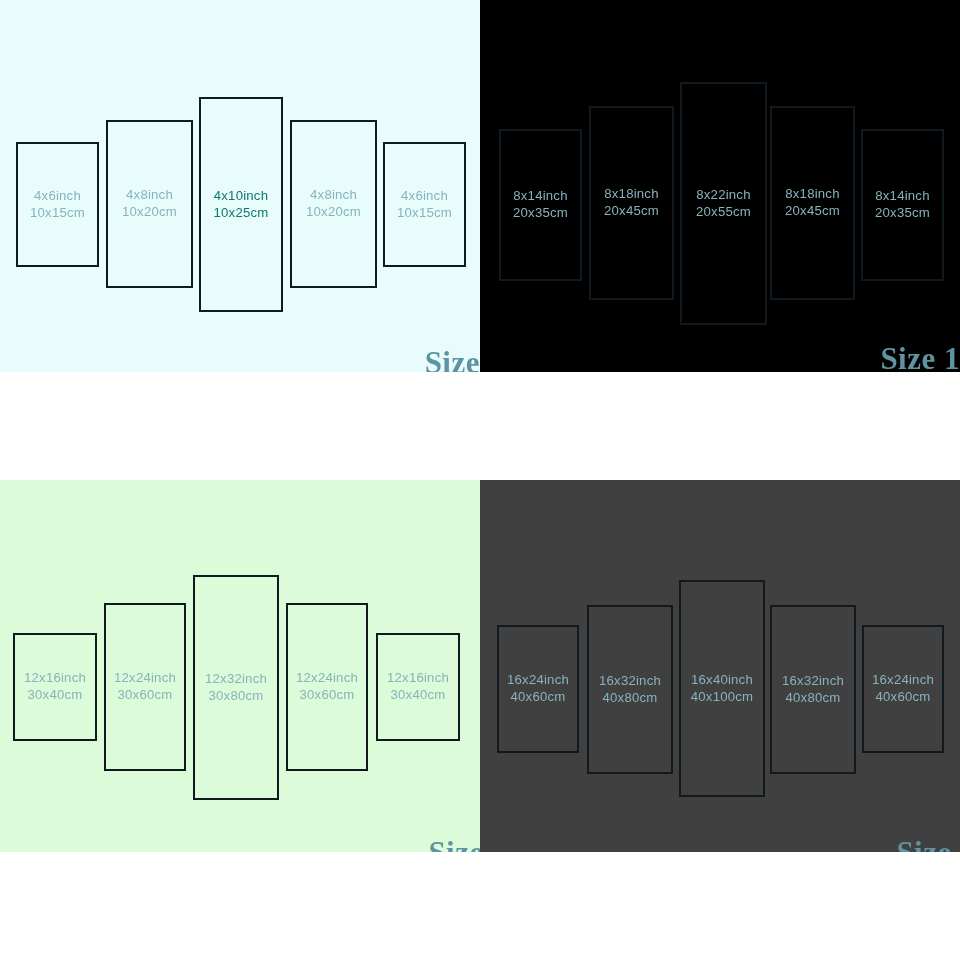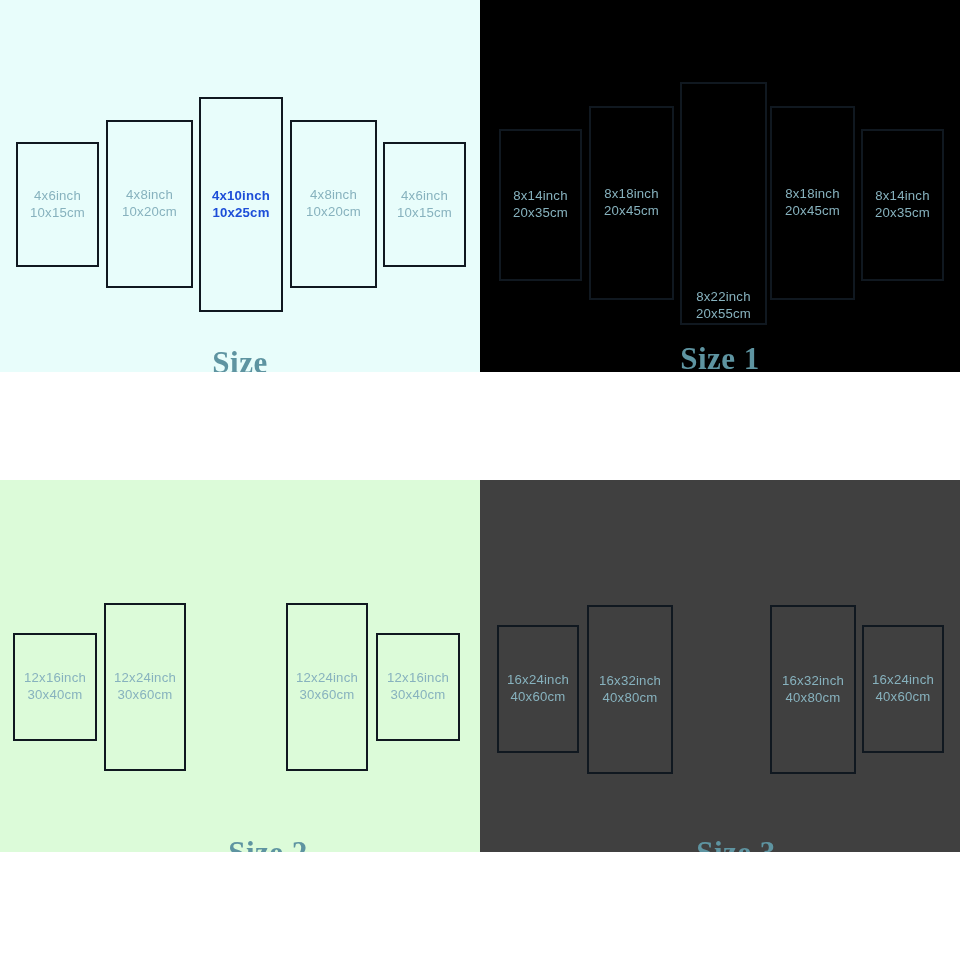--- a/index.html
+++ b/index.html
@@ -57,97 +57,103 @@
   }
 
   .panel-label .line2 {
     display: block;
   }
 
   .quad-title {
     position: absolute;
     left: 0;
     width: 480px;
-    text-align: center;
+    text-align: right;
     font-family: "Liberation Serif", serif;
     font-weight: bold;
     color: #5e94a1;
     font-size: 31px;
     letter-spacing: 0.5px;
   }
 </style>
 </head>
 <body>
 
 <div id="board">
     <div class="quadrant" style="background: rgb(232, 253, 251);">
       <div class="panel-stage">
         <div class="panel" style="left: 16px; top: 142px; width: 83px; height: 125px; border-color: rgb(16, 24, 32);">
           <div class="panel-label" style="color: rgb(135, 178, 190);"><span>4x6inch</span><span class="line2">10x15cm</span></div>
         </div>
         <div class="panel" style="left: 106px; top: 120px; width: 87px; height: 168px; border-color: rgb(16, 24, 32);">
           <div class="panel-label" style="color: rgb(135, 178, 190);"><span>4x8inch</span><span class="line2">10x20cm</span></div>
         </div>
         <div class="panel" style="left: 199px; top: 97px; width: 84px; height: 215px; border-color: rgb(16, 24, 32);">
-          <div class="panel-label" style="color: #1d4ed8; font-weight: bold;"><span>4x10inch</span><span class="line2">10x25cm</span></div>
+          <div class="panel-label" style="color: #0f766e;"><span>4x10inch</span><span class="line2">10x25cm</span></div>
         </div>
         <div class="panel" style="left: 290px; top: 120px; width: 87px; height: 168px; border-color: rgb(16, 24, 32);">
           <div class="panel-label" style="color: rgb(135, 178, 190);"><span>4x8inch</span><span class="line2">10x20cm</span></div>
         </div>
         <div class="panel" style="left: 383px; top: 142px; width: 83px; height: 125px; border-color: rgb(16, 24, 32);">
           <div class="panel-label" style="color: rgb(135, 178, 190);"><span>4x6inch</span><span class="line2">10x15cm</span></div>
         </div>
       </div>
       <div class="quad-title" style="top: 345px; color: rgb(94, 148, 161);">Size</div>
     </div>
     <div class="quadrant" style="background: #000000;">
       <div class="panel-stage">
         <div class="panel" style="left: 19px; top: 129px; width: 83px; height: 152px; border-color: rgb(16, 24, 32);">
           <div class="panel-label" style="color: rgb(135, 178, 190);"><span>8x14inch</span><span class="line2">20x35cm</span></div>
         </div>
         <div class="panel" style="left: 109px; top: 106px; width: 85px; height: 194px; border-color: rgb(16, 24, 32);">
           <div class="panel-label" style="color: rgb(135, 178, 190);"><span>8x18inch</span><span class="line2">20x45cm</span></div>
         </div>
-        <div class="panel" style="left: 200px; top: 82px; width: 87px; height: 243px; border-color: rgb(16, 24, 32); align-items: flex-end;">
+        <div class="panel" style="left: 200px; top: 82px; width: 87px; height: 243px; border-color: rgb(16, 24, 32);">
           <div class="panel-label" style="color: rgb(135, 178, 190);"><span>8x22inch</span><span class="line2">20x55cm</span></div>
         </div>
         <div class="panel" style="left: 290px; top: 106px; width: 85px; height: 194px; border-color: rgb(16, 24, 32);">
           <div class="panel-label" style="color: rgb(135, 178, 190);"><span>8x18inch</span><span class="line2">20x45cm</span></div>
         </div>
         <div class="panel" style="left: 381px; top: 129px; width: 83px; height: 152px; border-color: rgb(16, 24, 32);">
           <div class="panel-label" style="color: rgb(135, 178, 190);"><span>8x14inch</span><span class="line2">20x35cm</span></div>
         </div>
       </div>
       <div class="quad-title" style="top: 341px; color: rgb(94, 148, 161);">Size 1</div>
     </div>
     <div class="quadrant" style="background: rgb(220, 251, 217);">
       <div class="panel-stage">
         <div class="panel" style="left: 13px; top: 153px; width: 84px; height: 108px; border-color: rgb(16, 24, 32);">
           <div class="panel-label" style="color: rgb(135, 178, 190);"><span>12x16inch</span><span class="line2">30x40cm</span></div>
         </div>
         <div class="panel" style="left: 104px; top: 123px; width: 82px; height: 168px; border-color: rgb(16, 24, 32);">
           <div class="panel-label" style="color: rgb(135, 178, 190);"><span>12x24inch</span><span class="line2">30x60cm</span></div>
         </div>
+        <div class="panel" style="left: 193px; top: 95px; width: 86px; height: 225px; border-color: rgb(16, 24, 32);">
+          <div class="panel-label" style="color: rgb(135, 178, 190);"><span>12x32inch</span><span class="line2">30x80cm</span></div>
+        </div>
         <div class="panel" style="left: 286px; top: 123px; width: 82px; height: 168px; border-color: rgb(16, 24, 32);">
           <div class="panel-label" style="color: rgb(135, 178, 190);"><span>12x24inch</span><span class="line2">30x60cm</span></div>
         </div>
         <div class="panel" style="left: 376px; top: 153px; width: 84px; height: 108px; border-color: rgb(16, 24, 32);">
           <div class="panel-label" style="color: rgb(135, 178, 190);"><span>12x16inch</span><span class="line2">30x40cm</span></div>
         </div>
       </div>
       <div class="quad-title" style="top: 355px; color: rgb(94, 148, 161); padding-left: 28px;">Size 2</div>
     </div>
     <div class="quadrant" style="background: #404040;">
       <div class="panel-stage">
         <div class="panel" style="left: 17px; top: 145px; width: 82px; height: 128px; border-color: rgb(16, 24, 32);">
           <div class="panel-label" style="color: rgb(135, 178, 190);"><span>16x24inch</span><span class="line2">40x60cm</span></div>
         </div>
         <div class="panel" style="left: 107px; top: 125px; width: 86px; height: 169px; border-color: rgb(16, 24, 32);">
           <div class="panel-label" style="color: rgb(135, 178, 190);"><span>16x32inch</span><span class="line2">40x80cm</span></div>
         </div>
+        <div class="panel" style="left: 199px; top: 100px; width: 86px; height: 217px; border-color: rgb(16, 24, 32);">
+          <div class="panel-label" style="color: rgb(135, 178, 190);"><span>16x40inch</span><span class="line2">40x100cm</span></div>
+        </div>
         <div class="panel" style="left: 290px; top: 125px; width: 86px; height: 169px; border-color: rgb(16, 24, 32);">
           <div class="panel-label" style="color: rgb(135, 178, 190);"><span>16x32inch</span><span class="line2">40x80cm</span></div>
         </div>
         <div class="panel" style="left: 382px; top: 145px; width: 82px; height: 128px; border-color: rgb(16, 24, 32);">
           <div class="panel-label" style="color: rgb(135, 178, 190);"><span>16x24inch</span><span class="line2">40x60cm</span></div>
         </div>
       </div>
       <div class="quad-title" style="top: 355px; color: rgb(94, 148, 161); margin-left: 16px;">Size 3</div>
     </div>
   </div>

